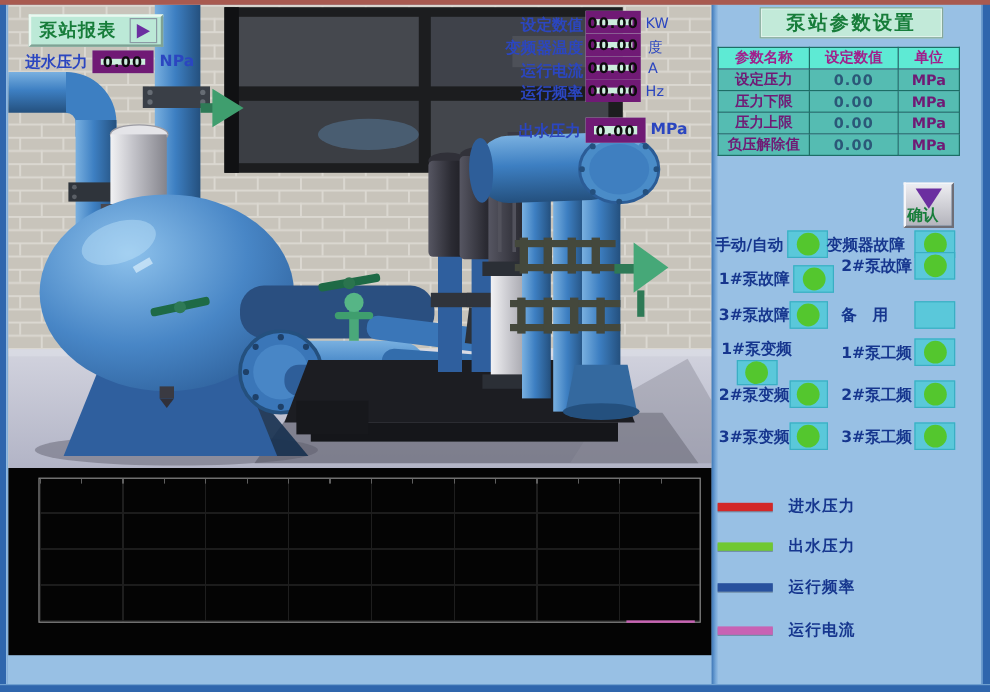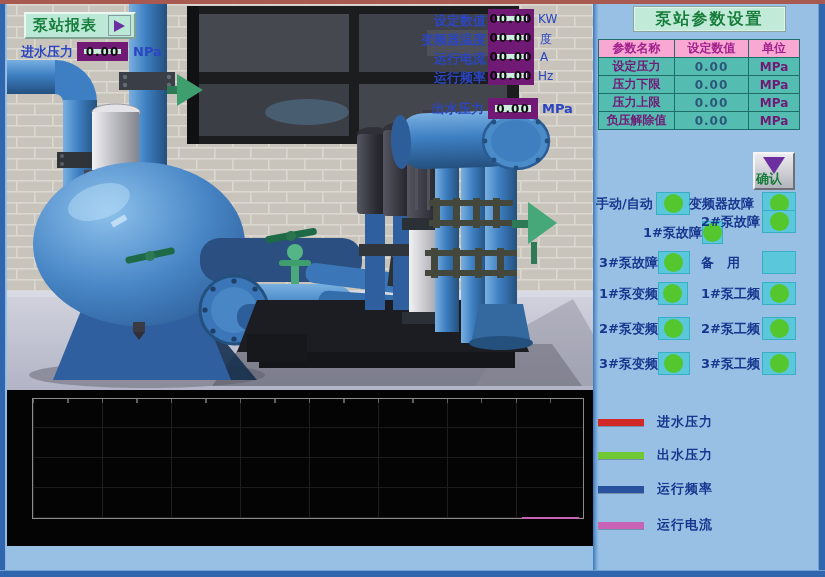--- a/index.html
+++ b/index.html
@@ -41,21 +41,21 @@
   .ticks{position:absolute;left:0;top:0;width:100%;height:4px;
          background:repeating-linear-gradient(90deg,#5f5f5f 0 1px,transparent 1px 34.5px);}
   .trace{position:absolute;height:2px;bottom:-1px;}
   
   .ptitle{position:absolute;left:633px;top:6px;width:153px;height:26px;background:#c2ead9;
           border:1px solid #86a79a;box-shadow:inset 0 0 0 1px #dff3ea;display:flex;align-items:center;justify-content:center;
           color:#177d3a;font-weight:bold;font-size:16px;letter-spacing:2px;white-space:nowrap;}
   table.settings{position:absolute;left:598px;top:39px;width:201px;border-collapse:collapse;table-layout:fixed;}
   table.settings td,table.settings th{border:1px solid #1d6e66;height:18px;padding:0;
           font-size:12px;font-weight:bold;text-align:center;white-space:nowrap;overflow:hidden;}
-  table.settings th{background:#f9a8d4;color:#a1208c;}
+  table.settings th{background:#5eead4;color:#a1208c;}
   table.settings td{background:#55bcb2;}
   td.pname,td.punit{color:#701a75;}
   td.pval{color:#2b5878;letter-spacing:1px;}
   .confirm-btn{position:absolute;left:753px;top:152px;width:42px;height:38px;cursor:pointer;
        background:linear-gradient(#ececf0,#b4b4bc);border:2px solid;border-color:#f6f6f8 #6e6e76 #6e6e76 #f6f6f8;}
   .tri-down{position:absolute;left:8px;top:3px;width:0;height:0;
        border-top:17px solid #6b2fa0;border-left:11px solid transparent;border-right:11px solid transparent;}
   .confirm-lbl{position:absolute;left:1px;bottom:0px;color:#177d3a;font-weight:bold;font-size:13px;white-space:nowrap;}
   
   .scell{position:absolute;display:flex;align-items:center;justify-content:space-between;height:23px;}
@@ -360,21 +360,21 @@
     <span class="lampbox">
         <i class="lamp" style="background: rgb(84, 198, 46);"></i>
       </span>
   </div>
   <div class="scell" style="left:689px;top:192px;width:107px;">
     <span class="slabel">变频器故障</span>
     <span class="lampbox">
         <i class="lamp" style="background: rgb(84, 198, 46);"></i>
       </span>
   </div>
-  <div class="scell" style="left:599px;top:221px;width:96px;padding-left:44px;">
+  <div class="scell" style="left:599px;top:221px;width:96px;">
     <span class="slabel">1#泵故障</span>
     <span class="lampbox">
         <i class="lamp" style="background: rgb(84, 198, 46);"></i>
       </span>
   </div>
   <div class="scell" style="left:701px;top:210px;width:95px;">
     <span class="slabel">2#泵故障</span>
     <span class="lampbox">
         <i class="lamp" style="background: rgb(84, 198, 46);"></i>
       </span>
@@ -384,21 +384,21 @@
     <span class="lampbox">
         <i class="lamp" style="background: rgb(84, 198, 46);"></i>
       </span>
   </div>
   <div class="scell" style="left:701px;top:251px;width:95px;">
     <span class="slabel">备　用</span>
     <span class="lampbox">
         <i class="lamp"></i>
       </span>
   </div>
-  <div class="scell" style="left:599px;top:282px;width:89px;">
+  <div class="scell" style="left:581px;top:282px;width:99px;flex-direction:column;">
     <span class="slabel">1#泵变频</span>
     <span class="lampbox">
         <i class="lamp" style="background: rgb(84, 198, 46);"></i>
       </span>
   </div>
   <div class="scell" style="left:701px;top:282px;width:95px;">
     <span class="slabel">1#泵工频</span>
     <span class="lampbox">
         <i class="lamp" style="background: rgb(84, 198, 46);"></i>
       </span>

